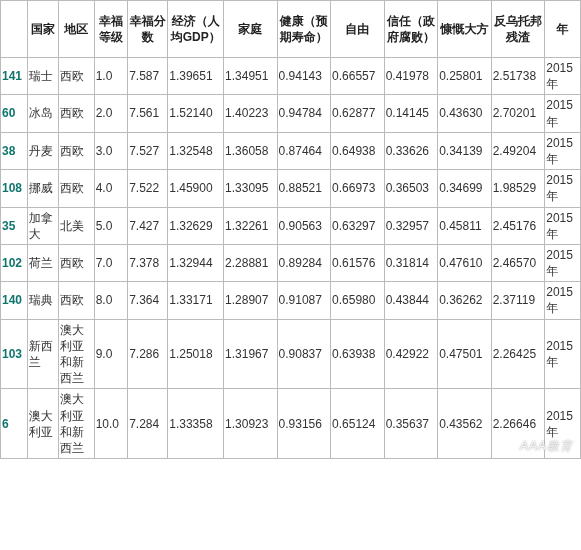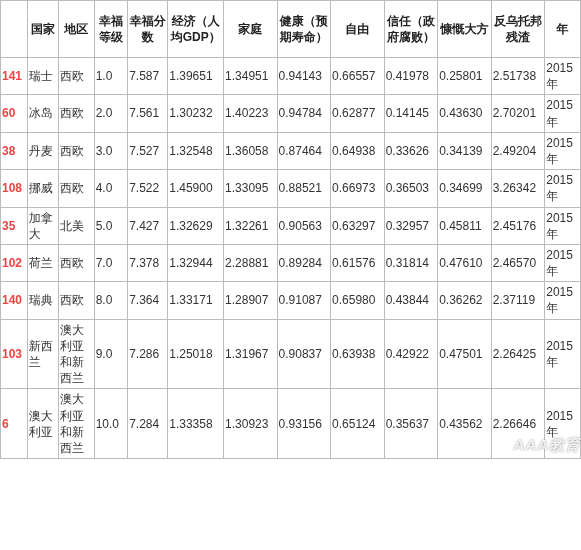--- a/index.html
+++ b/index.html
@@ -27,44 +27,44 @@
     line-height: 1.35;
   }
   th {
     background: #fff;
     font-weight: bold;
     color: #222;
     text-align: center;
     height: 52px;
   }
   .idx {
-    color: #ef4444;
+    color: #0f766e;
     font-weight: bold;
   }
   .col0 { width: 24px; }
   .col1 { width: 28px; }
   .col2 { width: 32px; }
   .col3 { width: 30px; }
   .col4 { width: 36px; }
   .col5 { width: 50px; }
   .col6 { width: 48px; }
   .col7 { width: 48px; }
   .col8 { width: 48px; }
   .col9 { width: 48px; }
   .col10{ width: 48px; }
   .col11{ width: 48px; }
   .col12{ width: 32px; }
   .watermark {
     position: absolute;
-    right: 0;
+    right: 8px;
     bottom: 4px;
     color: rgba(255,255,255,0.85);
-    font-size: 15px;
+    font-size: 12px;
     font-style: italic;
-    font-weight: bold;
+    font-weight: normal;
     text-shadow: 0 0 2px #888;
     letter-spacing: 1px;
     pointer-events: none;
   }
 </style>
 </head>
 <body>
 
 <table>
   <colgroup>
@@ -114,21 +114,21 @@
         <td>0.25801</td>
         <td>2.51738</td>
         <td>2015年</td>
       </tr>
       <tr>
         <td class="idx">60</td>
         <td>冰岛</td>
         <td>西欧</td>
         <td>2.0</td>
         <td>7.561</td>
-        <td>1.30232</td>
+        <td>1.52140</td>
         <td>1.40223</td>
         <td>0.94784</td>
         <td>0.62877</td>
         <td>0.14145</td>
         <td>0.43630</td>
         <td>2.70201</td>
         <td>2015年</td>
       </tr>
       <tr>
         <td class="idx">38</td>
@@ -150,21 +150,21 @@
         <td>挪威</td>
         <td>西欧</td>
         <td>4.0</td>
         <td>7.522</td>
         <td>1.45900</td>
         <td>1.33095</td>
         <td>0.88521</td>
         <td>0.66973</td>
         <td>0.36503</td>
         <td>0.34699</td>
-        <td>3.26342</td>
+        <td>1.98529</td>
         <td>2015年</td>
       </tr>
       <tr>
         <td class="idx">35</td>
         <td>加拿大</td>
         <td>北美</td>
         <td>5.0</td>
         <td>7.427</td>
         <td>1.32629</td>
         <td>1.32261</td>

